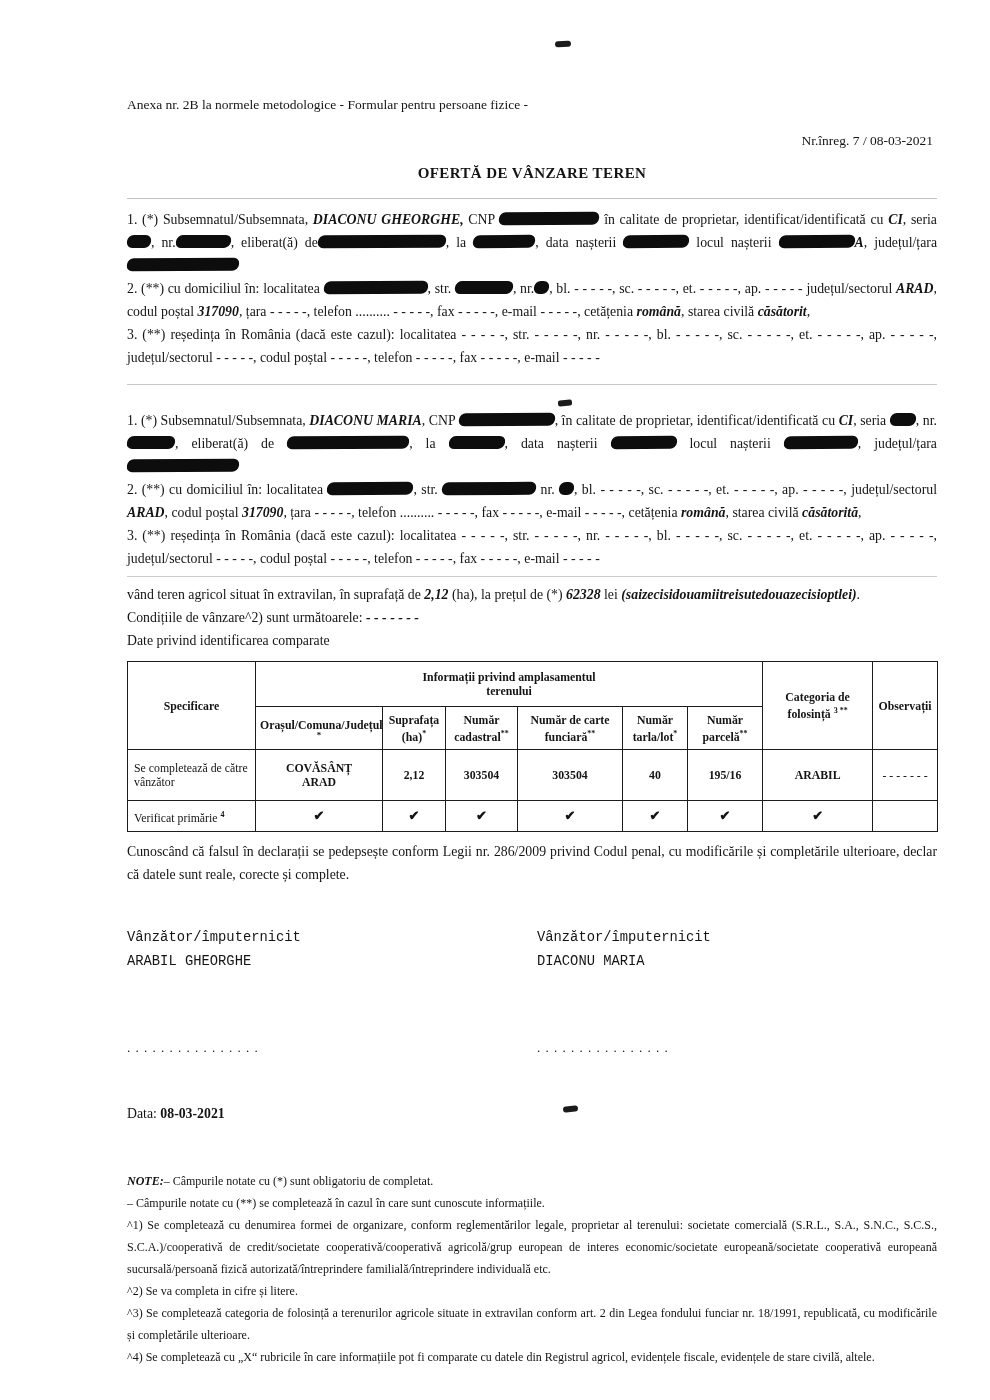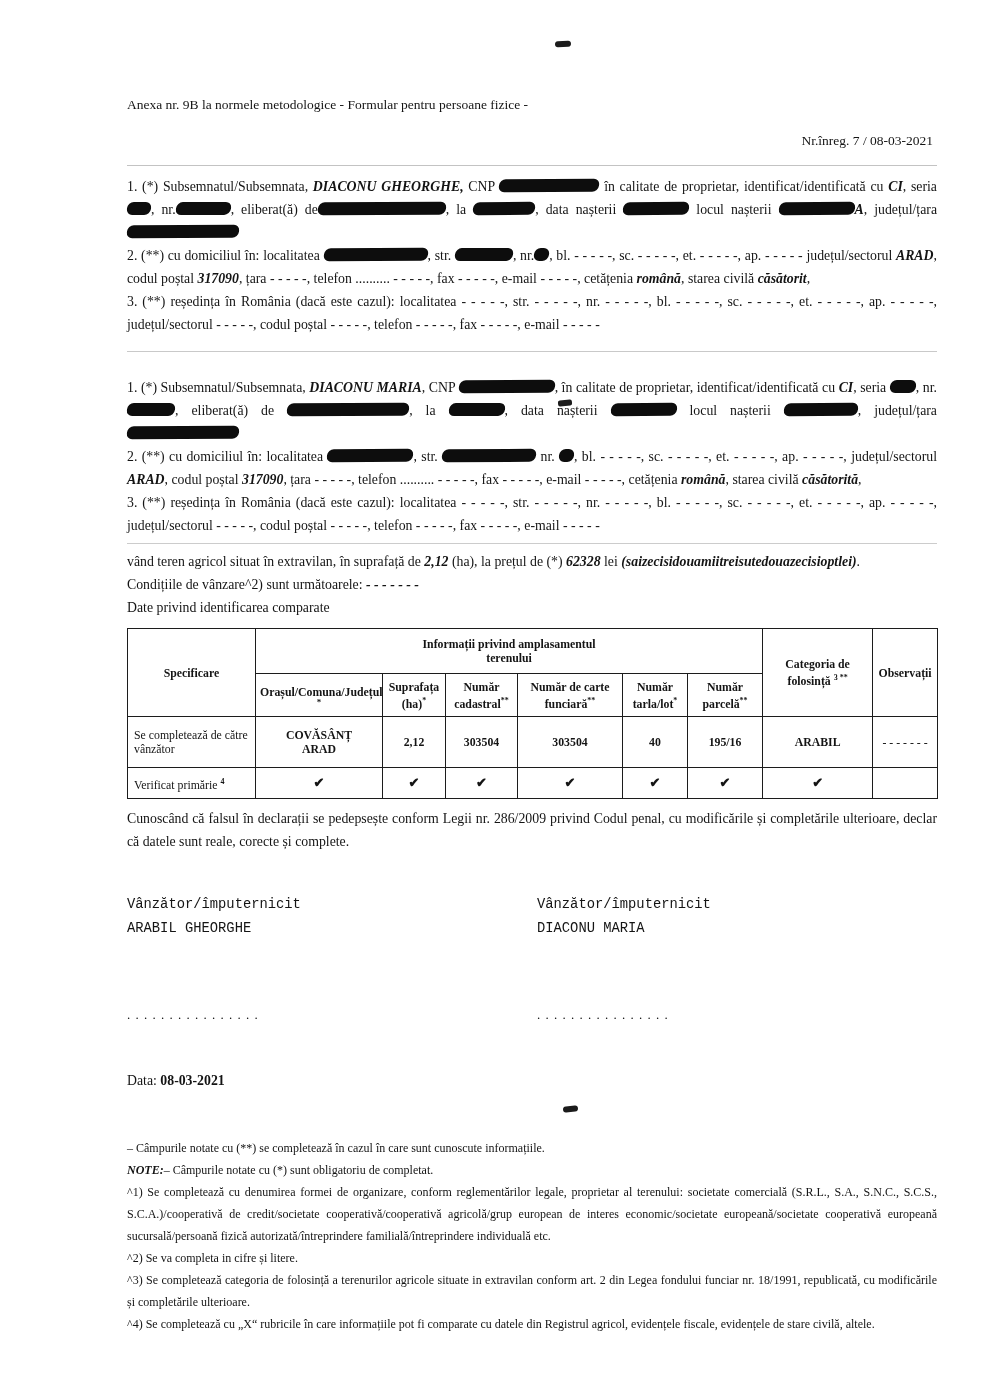--- a/index.html
+++ b/index.html
@@ -61,24 +61,25 @@
 </head>
 <body>
 
 <div class="page">
   <div class="artifact a1"></div>
   <div class="artifact a2"></div>
   <div class="artifact a3"></div>
 
   <div class="content">
 
-    <div class="header-note">Anexa nr. 9B la normele metodologice - Formular pentru persoane fizice -</div>
+    <div class="header-note">Anexa nr. 2B la normele metodologice - Formular pentru persoane fizice -</div>
 
     <div class="reg-line">Nr.înreg. 7 / 08-03-2021</div>
 
+    <div class="title">OFERTĂ DE VÂNZARE TEREN</div>
 
     <section class="decl">
       <p class="doc"><span class="seg-t">1. (*) Subsemnatul/Subsemnata, </span><span class="seg-b">DIACONU GHEORGHE,</span><span class="seg-t"> CNP </span><span class="redact" style="width: 100px;"></span><span class="seg-t"> în calitate de proprietar, identificat/identificată cu </span><span class="seg-b">CI</span><span class="seg-t">, seria </span><span class="redact" style="width: 24px;"></span><span class="seg-t">, nr.</span><span class="redact" style="width: 55px;"></span><span class="seg-t">, eliberat(ă) de</span><span class="redact" style="width: 128px;"></span><span class="seg-t">, la </span><span class="redact" style="width: 62px;"></span><span class="seg-t">, data nașterii </span><span class="redact" style="width: 66px;"></span><span class="seg-t"> locul nașterii </span><span class="redact" style="width: 76px;"></span><span class="seg-b">A</span><span class="seg-t">, județul/țara </span><span class="redact" style="width: 112px;"></span></p>
       <p class="doc"><span class="seg-t">2. (**) cu domiciliul în: localitatea </span><span class="redact" style="width: 104px;"></span><span class="seg-t">, str. </span><span class="redact" style="width: 58px;"></span><span class="seg-t">, nr.</span><span class="redact" style="width: 15px;"></span><span class="seg-t">, bl. - - - - -, sc. - - - - -, et. - - - - -, ap. - - - - - județul/sectorul </span><span class="seg-b">ARAD</span><span class="seg-t">, codul poștal </span><span class="seg-b">317090</span><span class="seg-t">, țara - - - - -, telefon .......... - - - - -, fax - - - - -, e-mail - - - - -, cetățenia </span><span class="seg-b">română</span><span class="seg-t">, starea civilă </span><span class="seg-b">căsătorit</span><span class="seg-t">,</span></p>
       <p class="doc"><span class="seg-t">3. (**) reședința în România (dacă este cazul): localitatea - - - - -, str. - - - - -, nr. - - - - -, bl. - - - - -, sc. - - - - -, et. - - - - -, ap. - - - - -, județul/sectorul - - - - -, codul poștal - - - - -, telefon - - - - -, fax - - - - -, e-mail - - - - -</span></p>
     </section>
 
     <section class="decl decl2">
       <p class="doc"><span class="seg-t">1. (*) Subsemnatul/Subsemnata, </span><span class="seg-b">DIACONU MARIA</span><span class="seg-t">, CNP </span><span class="redact" style="width: 96px;"></span><span class="seg-t">, în calitate de proprietar, identificat/identificată cu </span><span class="seg-b">CI</span><span class="seg-t">, seria </span><span class="redact" style="width: 26px;"></span><span class="seg-t">, nr. </span><span class="redact" style="width: 48px;"></span><span class="seg-t">, eliberat(ă) de </span><span class="redact" style="width: 122px;"></span><span class="seg-t">, la </span><span class="redact" style="width: 56px;"></span><span class="seg-t">, data nașterii </span><span class="redact" style="width: 66px;"></span><span class="seg-t"> locul nașterii </span><span class="redact" style="width: 74px;"></span><span class="seg-t">, județul/țara </span><span class="redact" style="width: 112px;"></span></p>
       <p class="doc"><span class="seg-t">2. (**) cu domiciliul în: localitatea </span><span class="redact" style="width: 86px;"></span><span class="seg-t">, str. </span><span class="redact" style="width: 94px;"></span><span class="seg-t"> nr. </span><span class="redact" style="width: 15px;"></span><span class="seg-t">, bl. - - - - -, sc. - - - - -, et. - - - - -, ap. - - - - -, județul/sectorul </span><span class="seg-b">ARAD</span><span class="seg-t">, codul poștal </span><span class="seg-b">317090</span><span class="seg-t">, țara - - - - -, telefon .......... - - - - -, fax - - - - -, e-mail - - - - -, cetățenia </span><span class="seg-b">română</span><span class="seg-t">, starea civilă </span><span class="seg-b">căsătorită</span><span class="seg-t">,</span></p>
@@ -159,22 +160,22 @@
     </div>
 
     <div class="sig-grid dots-row">
       <div>. . . . . . . . . . . . . . . .</div>
       <div>. . . . . . . . . . . . . . . .</div>
     </div>
 
     <div class="date-line"><span>Data: </span><b>08-03-2021</b></div>
 
     <div class="notes">
+      <p><span class="seg-bi">NOTE:</span><span class="seg-t">– Câmpurile notate cu (*) sunt obligatoriu de completat.</span></p>
       <p><span class="seg-t">– Câmpurile notate cu (**) se completează în cazul în care sunt cunoscute informațiile.</span></p>
-      <p><span class="seg-bi">NOTE:</span><span class="seg-t">– Câmpurile notate cu (*) sunt obligatoriu de completat.</span></p>
       <p><span class="seg-t">^1) Se completează cu denumirea formei de organizare, conform reglementărilor legale, proprietar al terenului: societate comercială (S.R.L., S.A., S.N.C., S.C.S., S.C.A.)/cooperativă de credit/societate cooperativă/cooperativă agricolă/grup european de interes economic/societate europeană/societate cooperativă europeană sucursală/persoană fizică autorizată/întreprindere familială/întreprindere individuală etc.</span></p>
       <p><span class="seg-t">^2) Se va completa in cifre și litere.</span></p>
       <p><span class="seg-t">^3) Se completează categoria de folosință a terenurilor agricole situate in extravilan conform art. 2 din Legea fondului funciar nr. 18/1991, republicată, cu modificările și completările ulterioare.</span></p>
       <p><span class="seg-t">^4) Se completează cu „X“ rubricile în care informațiile pot fi comparate cu datele din Registrul agricol, evidențele fiscale, evidențele de stare civilă, altele.</span></p>
     </div>
 
   </div>
 </div>
 
 </body></html>

